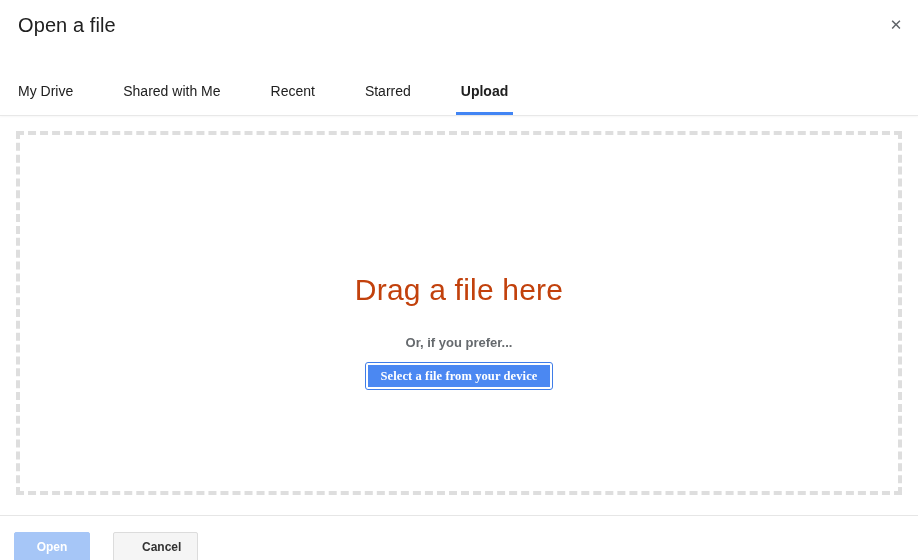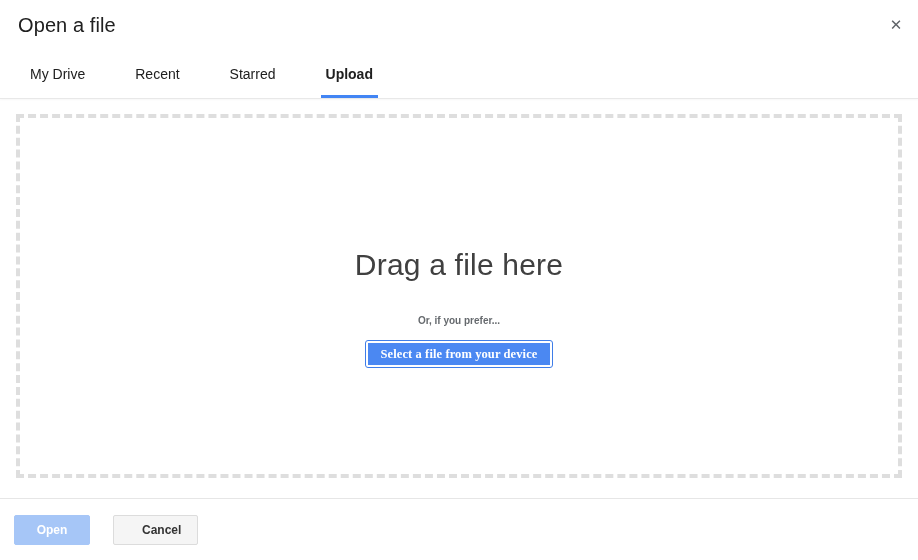--- a/index.html
+++ b/index.html
@@ -24,21 +24,21 @@
     height: 560px;
     display: flex;
     flex-direction: column;
     background: #ffffff;
   }
 
   
   .dialog-header {
     position: relative;
     flex: 0 0 auto;
-    height: 99px;
+    height: 116px;
     box-sizing: border-box;
     background: #ffffff;
     border-bottom: 1px solid #e8e8e8;
     box-shadow: 0 1px 2px rgba(0,0,0,0.035);
     z-index: 2;
   }
 
   .dialog-title {
     position: absolute;
     left: 18px;
@@ -72,21 +72,21 @@
   }
 
   
   .tab-bar {
     position: absolute;
     left: 0;
     bottom: 0;
     height: 40px;
     display: flex;
     align-items: flex-end;
-    padding-left: 30px;
+    padding-left: 18px;
   }
 
   .tab {
     position: relative;
     font-size: 14px;
     line-height: 18px;
     color: #202020;
     font-weight: 400;
     cursor: pointer;
     white-space: nowrap;
@@ -135,29 +135,29 @@
     margin-top: 130px;
     display: flex;
     flex-direction: column;
     align-items: center;
   }
 
   .drop-heading {
     font-size: 30px;
     font-weight: 300;
     line-height: 34px;
-    color: #404040;
+    color: #c2410c;
     letter-spacing: 0.2px;
     white-space: nowrap;
-    margin: 0;
+    margin: 8px;
   }
 
   .drop-subtext {
-    margin-top: 31px;
-    font-size: 10px;
+    margin-top: 20px;
+    font-size: 13px;
     font-weight: 700;
     line-height: 16px;
     color: #666a6e;
     white-space: nowrap;
   }
 
   .select-file-button {
     margin-top: 12px;
     display: inline-flex;
     align-items: center;
@@ -235,20 +235,23 @@
     <div class="dialog-title">Open a file</div>
 
     <button class="close-button">✕</button>
 
     <div class="tab-bar">
 
       <div class="tab">
         <span>My Drive</span>
       </div>
 
+      <div class="tab">
+        <span>Shared with Me</span>
+      </div>
 
       <div class="tab">
         <span>Recent</span>
       </div>
 
       <div class="tab">
         <span>Starred</span>
       </div>
 
       <div class="tab is-active">

